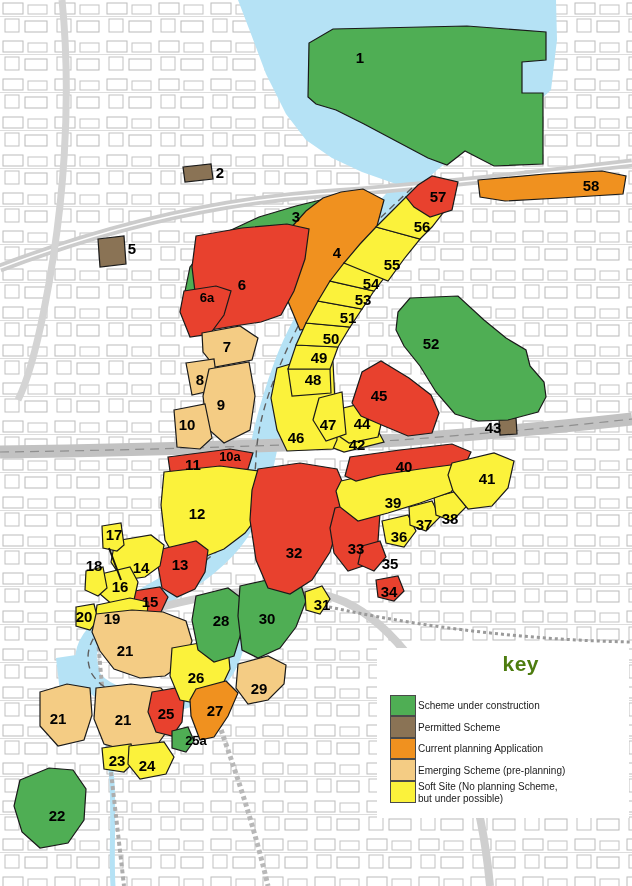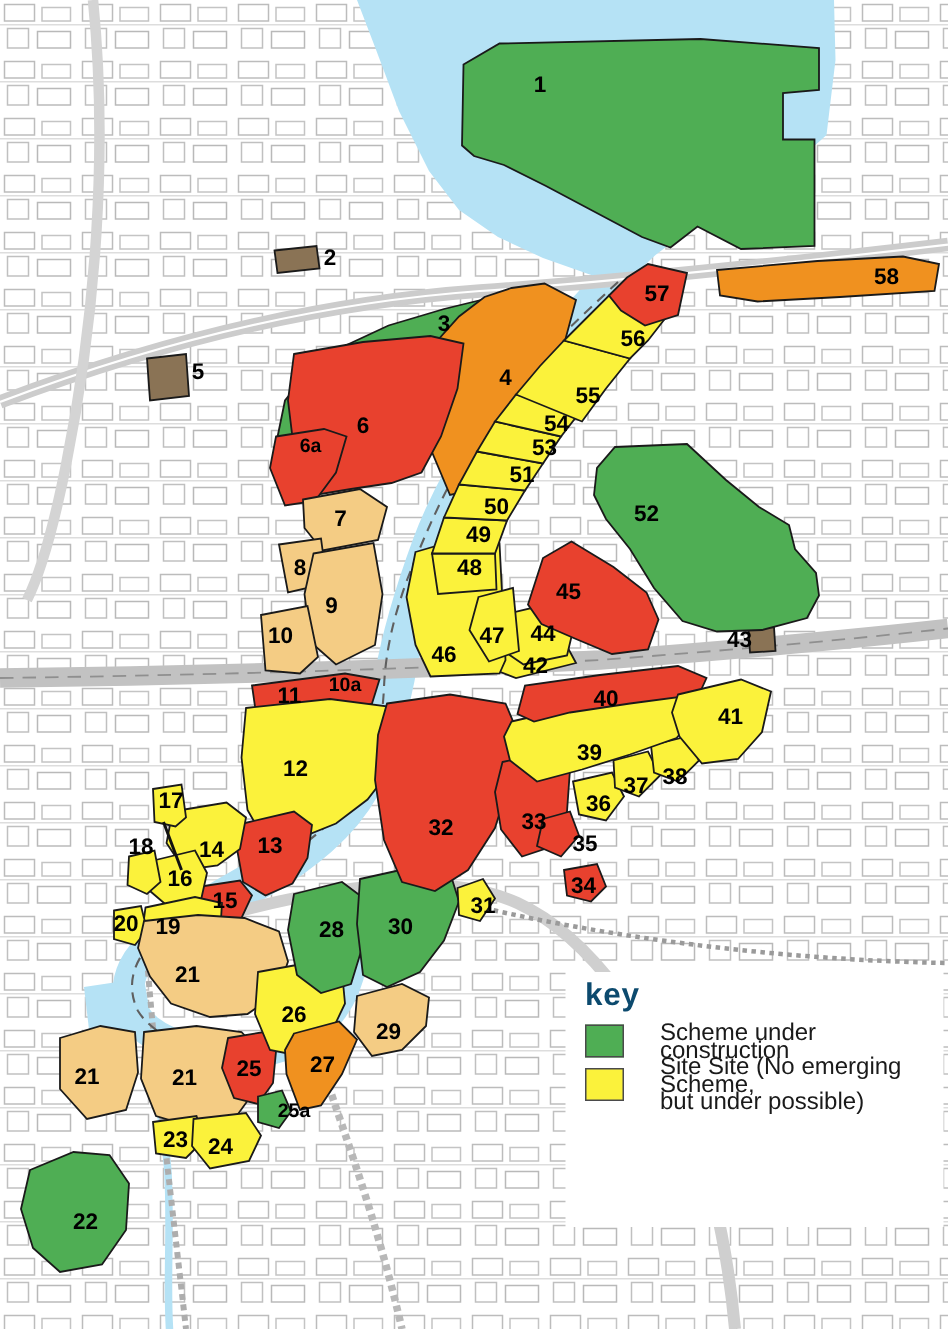--- a/index.html
+++ b/index.html
@@ -2,27 +2,27 @@
 <html><head>
 <meta charset="utf-8">
 <style>
   html,body{margin:0;padding:0;background:#ffffff;}
   .stage{position:relative;width:632px;height:886px;overflow:hidden;background:#fff;
          font-family:"Liberation Sans",sans-serif;}
   .stage svg{position:absolute;left:0;top:0;}
   .site-label{font-family:"Liberation Sans",sans-serif;font-weight:700;fill:#000;}
   .key-box{position:absolute;left:377px;top:648px;width:252px;height:170px;background:#ffffff;
            box-sizing:border-box;padding:4px 0 0 13px;}
-  .key-title{font-size:21px;font-weight:700;color:#0c4a6e;text-align:left;padding-right:90px;
-             margin-bottom:7px;letter-spacing:0.5px;}
+  .key-title{font-size:21px;font-weight:700;color:#4d7c0f;text-align:right;padding-right:90px;
+             margin-bottom:19px;letter-spacing:0.5px;}
   .key-rows{display:flex;flex-direction:column;}
   .key-row{display:flex;align-items:center;min-height:21.5px;}
   .key-swatch{width:26px;height:21.5px;border:1px solid #4a4a4a;box-sizing:border-box;
               flex:0 0 26px;margin-top:-1px;}
-  .key-label{margin-left:24px;font-size:16px;line-height:11.5px;color:#1a1a1a;}
+  .key-label{margin-left:2px;font-size:10px;line-height:11.5px;color:#1a1a1a;}
 </style>
 </head>
 <body>
 
 <div class="stage">
   <svg width="632" height="886" viewBox="0 0 632 886">
     <defs>
       <pattern id="blocks" width="52" height="38" patternUnits="userSpaceOnUse">
         <rect width="52" height="38" fill="#ffffff"></rect>
         <rect x="3" y="3" width="20" height="11" fill="#ffffff" stroke="#a6a6a6" stroke-width="1"></rect>
@@ -193,21 +193,39 @@
   <div class="key-box">
     <div class="key-title">key</div>
     <div class="key-rows" id="key-items">
         <div class="key-row">
           <div class="key-swatch" style="background: rgb(79, 174, 84);"></div>
           <div class="key-label">
             <div>Scheme under construction</div>
           </div>
         </div>
         <div class="key-row">
+          <div class="key-swatch" style="background: rgb(138, 115, 85);"></div>
+          <div class="key-label">
+            <div>Permitted Scheme</div>
+          </div>
+        </div>
+        <div class="key-row">
+          <div class="key-swatch" style="background: rgb(240, 145, 31);"></div>
+          <div class="key-label">
+            <div>Current planning Application</div>
+          </div>
+        </div>
+        <div class="key-row">
+          <div class="key-swatch" style="background: rgb(244, 204, 132);"></div>
+          <div class="key-label">
+            <div>Emerging Scheme (pre-planning)</div>
+          </div>
+        </div>
+        <div class="key-row">
           <div class="key-swatch" style="background: rgb(251, 242, 59);"></div>
           <div class="key-label">
-            <div>Site Site (No emerging Scheme,</div>
+            <div>Soft Site (No planning Scheme,</div>
             <div>but under possible)</div>
           </div>
         </div>
       </div>
   </div>
 </div>
 
 </body></html>

